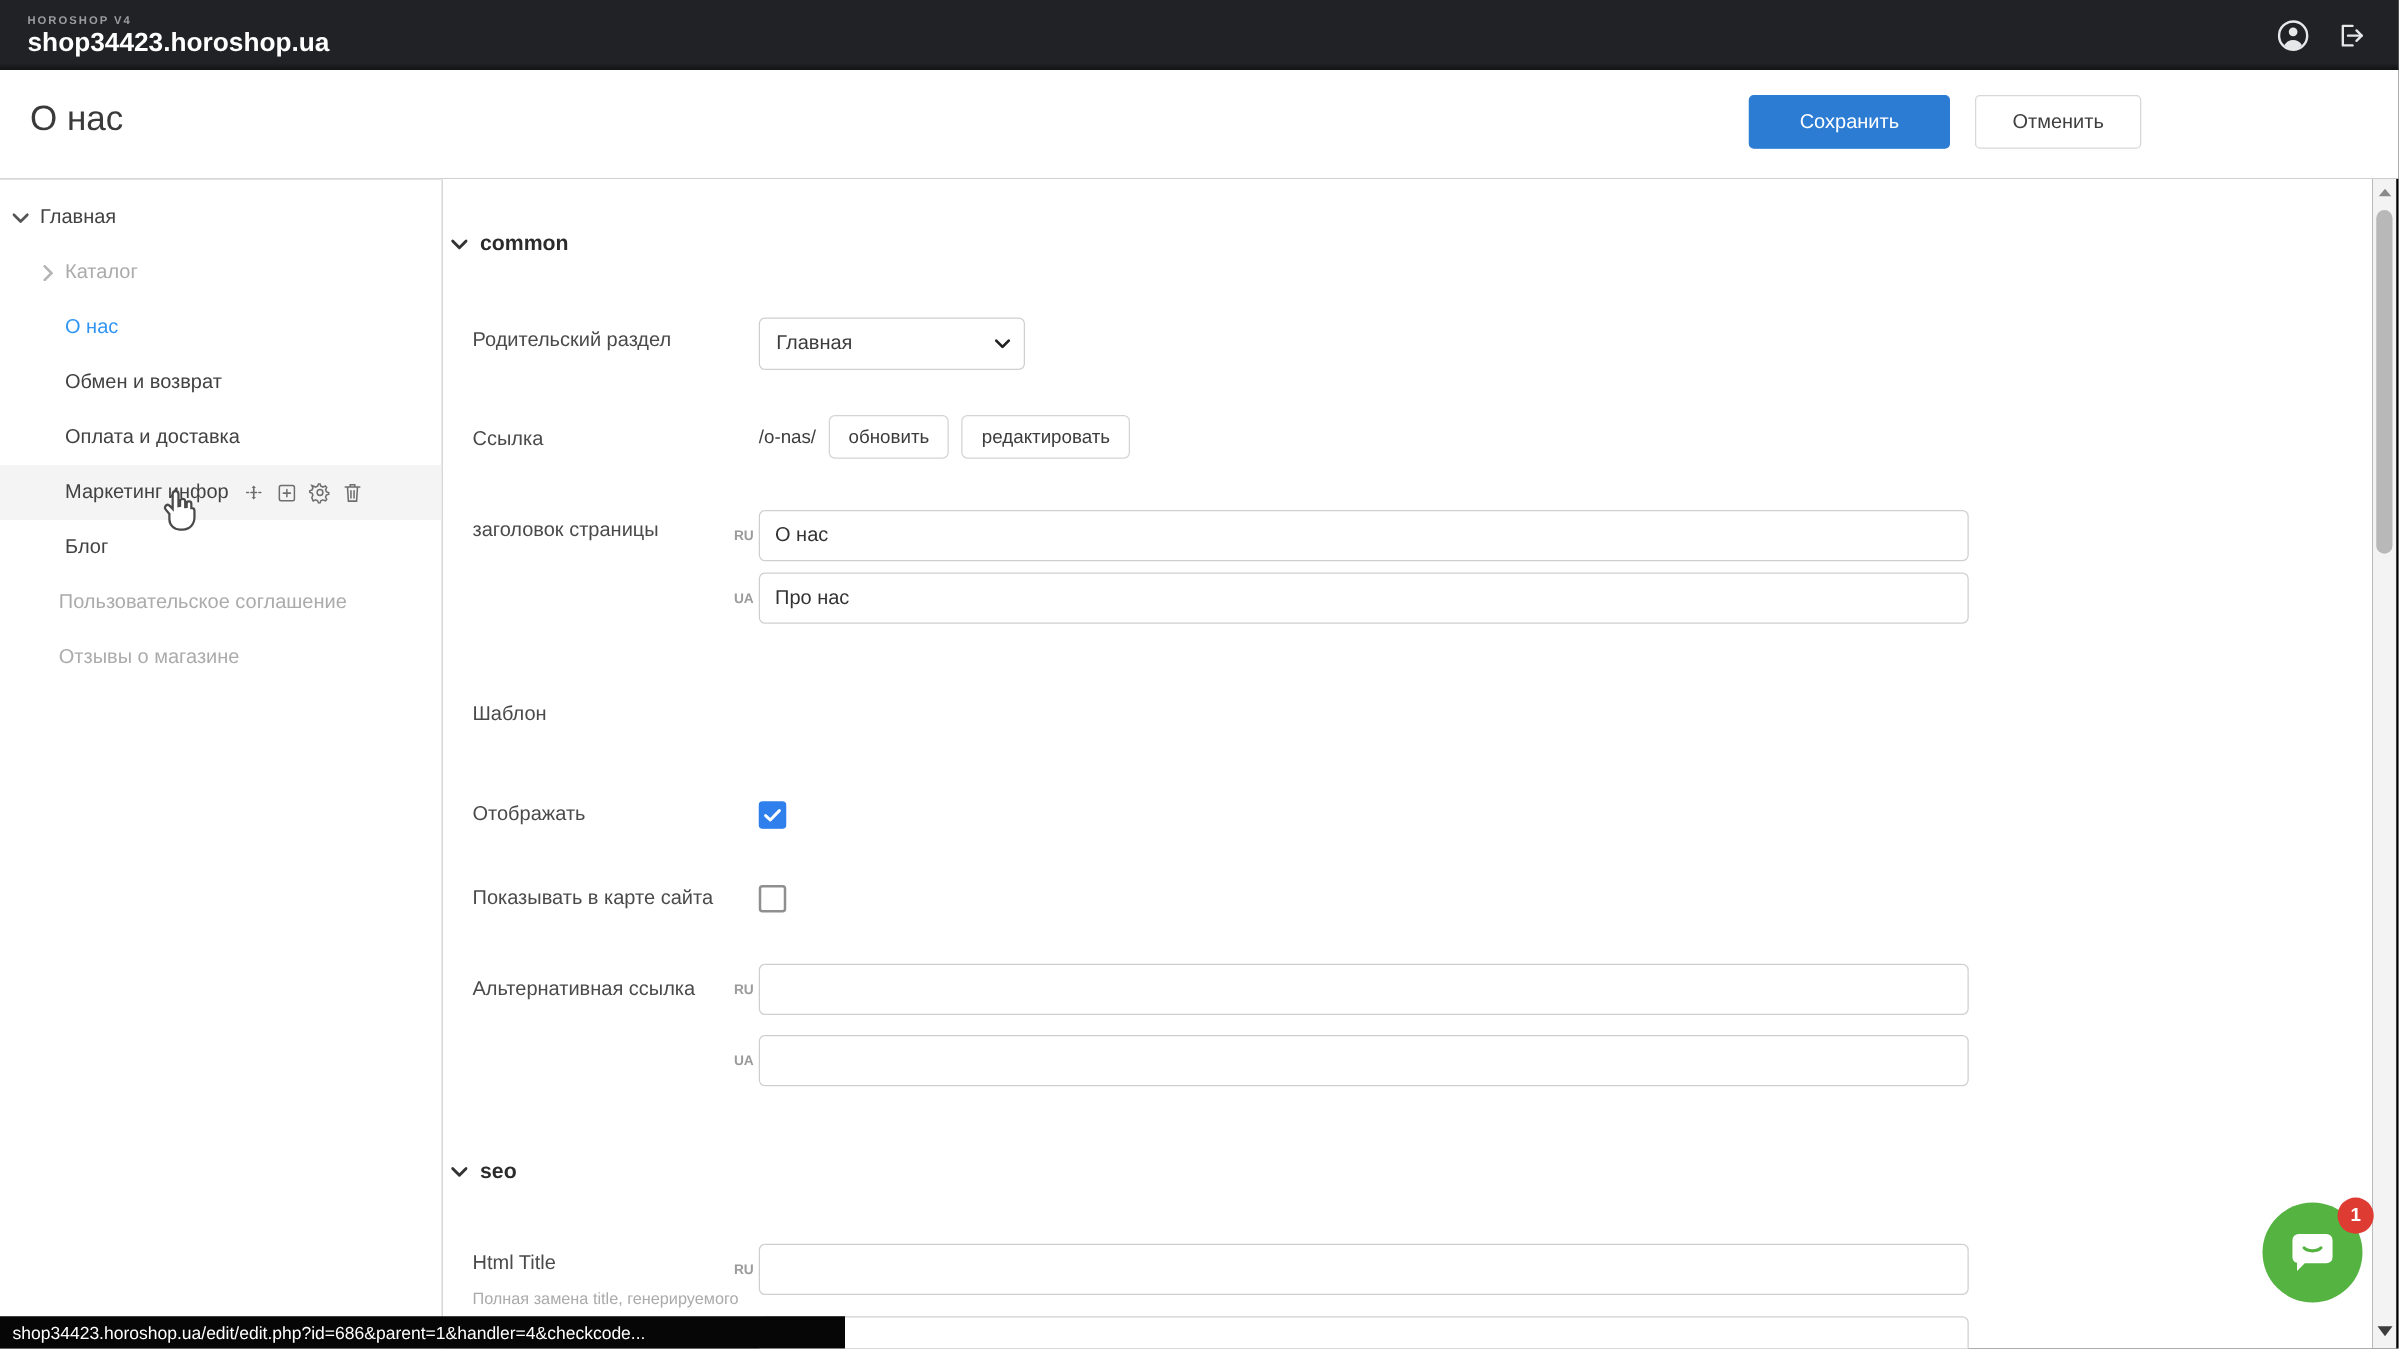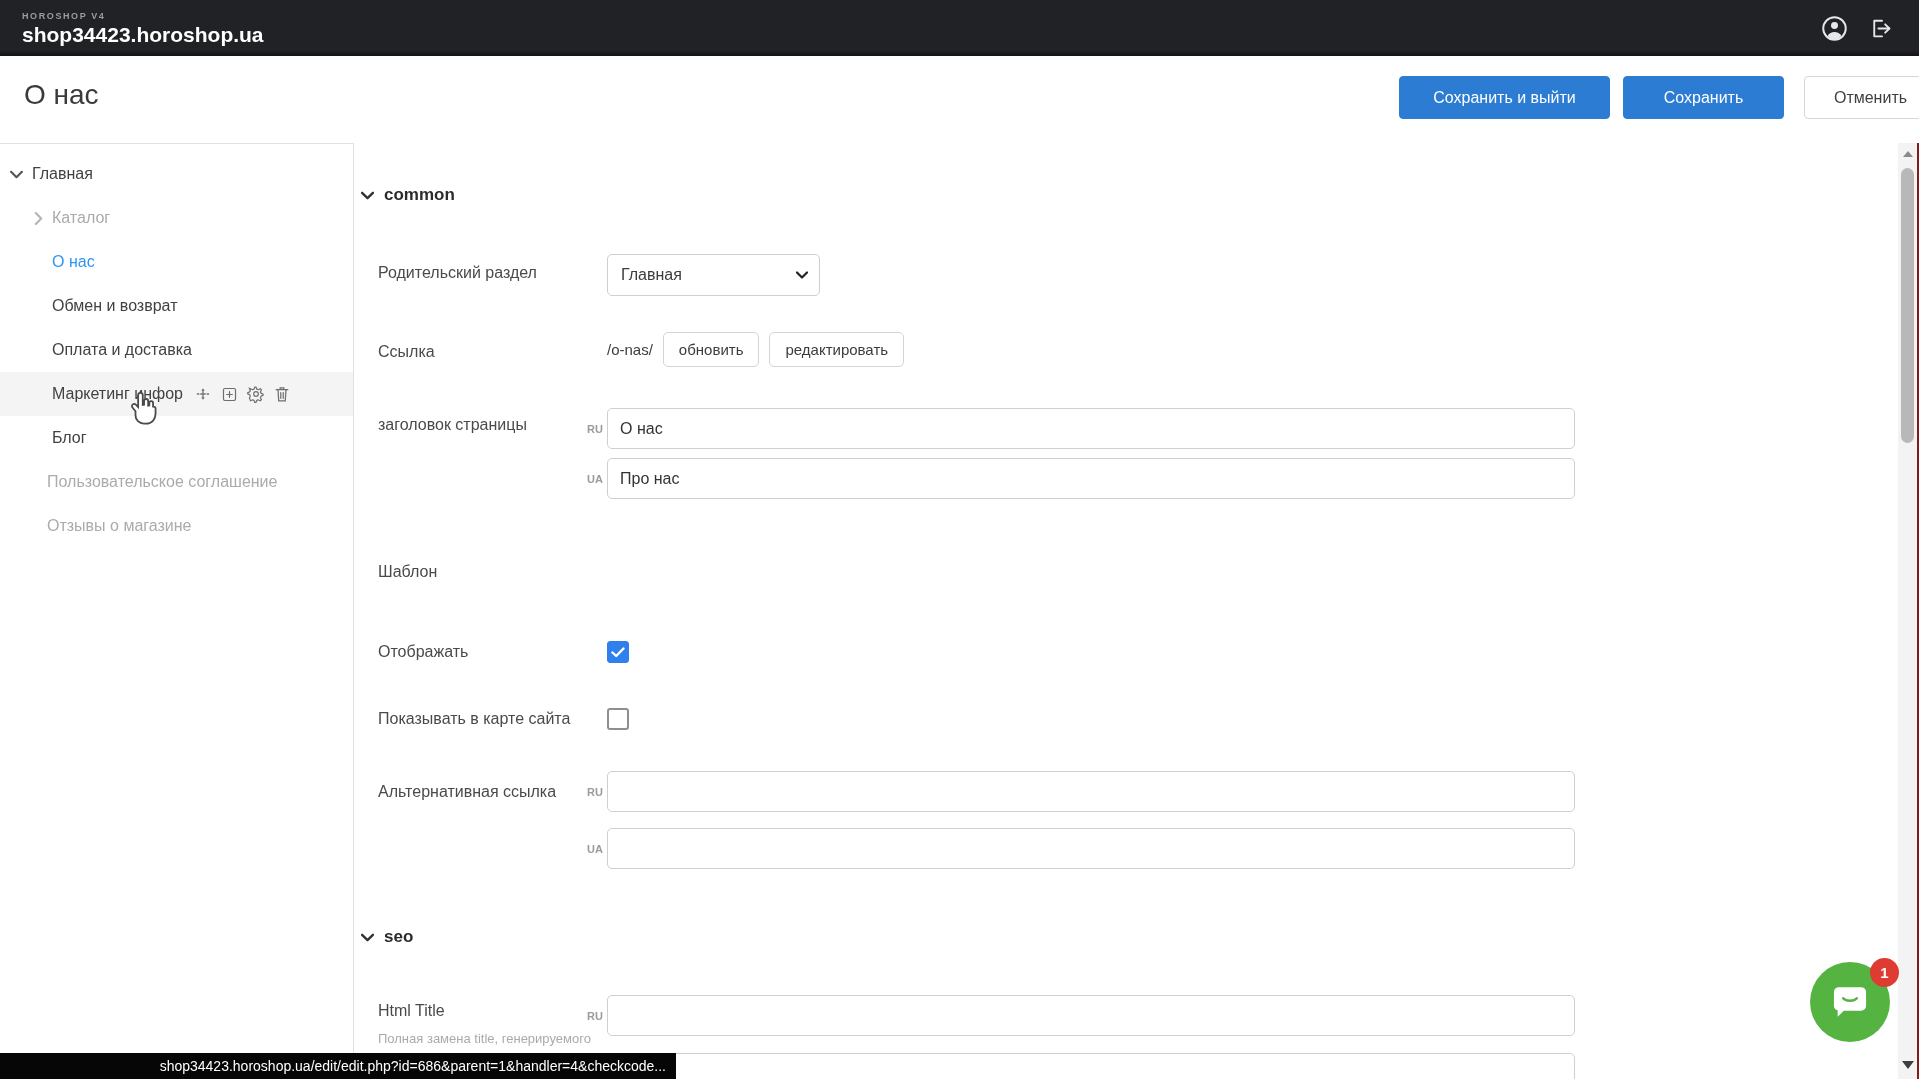--- a/index.html
+++ b/index.html
@@ -1,18 +1,18 @@
 <!DOCTYPE html>
 <html><head>
 <meta charset="utf-8">
 <style>
   * { margin:0; padding:0; box-sizing:border-box; }
   html,body { width:1919px; height:1079px; }
   body { font-family:"Liberation Sans", sans-serif; background:#fff; }
-  #app { position:relative; width:1919px; height:1079px; overflow:hidden; background:#7f1d1d; }
+  #app { position:relative; width:1919px; height:1079px; overflow:hidden; background:#000000; }
 
   
   .topbar { position:absolute; left:0; top:0; width:1919px; height:56px;
             background:linear-gradient(#202225,#202225 90%,#121314);
             display:flex; align-items:center; }
   .brand { margin-left:22px; line-height:1; cursor:default; }
   .brand-small { font-size:9px; font-weight:bold; letter-spacing:1.6px; color:#9a9da0; display:block; margin-bottom:3px; }
   .brand-big { font-size:21px; font-weight:bold; color:#ffffff; display:block; }
   .menu { display:flex; align-items:center; margin-left:34px; gap:6px; }
   .menu a { color:#c9cbcc; font-size:15px; font-weight:bold; text-decoration:none;
@@ -75,21 +75,21 @@
   
   .scrollbar { position:absolute; left:1898px; top:143px; width:19px; height:936px; background:#f3f3f3; }
   .sb-up { position:absolute; left:0; top:8px; width:19px; height:12px; display:flex; justify-content:center; cursor:pointer; }
   .sb-up i { width:0; height:0; border-left:5px solid transparent; border-right:5px solid transparent; border-bottom:6px solid #8a8a8a; }
   .sb-thumb { position:absolute; left:3px; top:25px; width:13px; height:275px; background:#b8b8b8; border-radius:7px; cursor:pointer; }
   .sb-down { position:absolute; left:0; bottom:6px; width:19px; height:12px; display:flex; justify-content:center; cursor:pointer; }
   .sb-down i { width:0; height:0; border-left:6px solid transparent; border-right:6px solid transparent; border-top:8px solid #3d3d3d; }
 
   
   .statusbar { position:absolute; left:0; top:1053px; height:26px; width:676px; background:#060606;
-               color:#fff; font-size:14px; display:flex; align-items:center; padding:0 10px; white-space:nowrap; overflow:hidden;justify-content:flex-end; }
+               color:#fff; font-size:14px; display:flex; align-items:center; padding:0 10px; white-space:nowrap; overflow:hidden; }
 
   
   .chat { position:absolute; left:1810px; top:962px; width:80px; height:80px; border-radius:50%;
           background:#55b341; display:flex; align-items:center; justify-content:center; cursor:pointer; }
   .chat-badge { position:absolute; left:1870px; top:958px; width:29px; height:29px; border-radius:50%;
                 background:#de3c32; color:#fff; font-size:15px; font-weight:bold;
                 display:flex; align-items:center; justify-content:center; z-index:5; }
 </style>
 </head>
 <body>
@@ -115,21 +115,20 @@
           <path d="M16.5 8l4 4-4 4"></path>
           <path d="M20.5 12H10"></path>
         </svg>
       </span>
     </div>
   </div>
 
   <div class="header">
     <div class="page-title">О нас</div>
     <div class="hdr-buttons">
-      <div class="btn btn-blue btn-save-exit">Сохранить и выйти</div>
       <div class="btn btn-blue btn-save">Сохранить</div>
       <div class="btn btn-cancel">Отменить</div>
     </div>
   </div>
 
   <div class="sidebar">
     <div class="tree-row lvl0">
       <span class="twisty">
         <svg width="13" height="9" viewBox="0 0 12 8">
             <polyline points="1,1.5 6,6.5 11,1.5" fill="none" stroke="currentColor" stroke-width="2" stroke-linecap="round" stroke-linejoin="round"></polyline>

